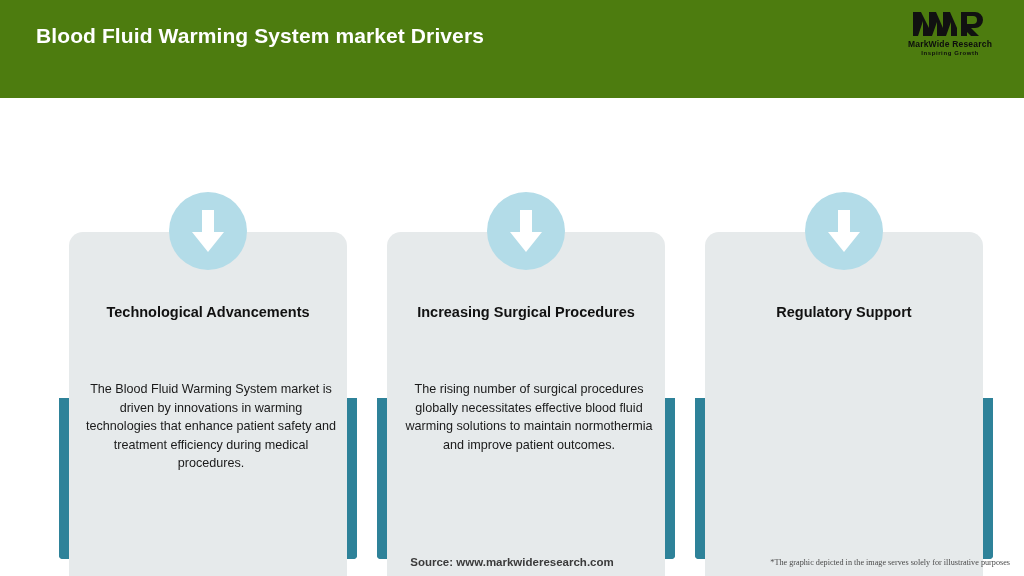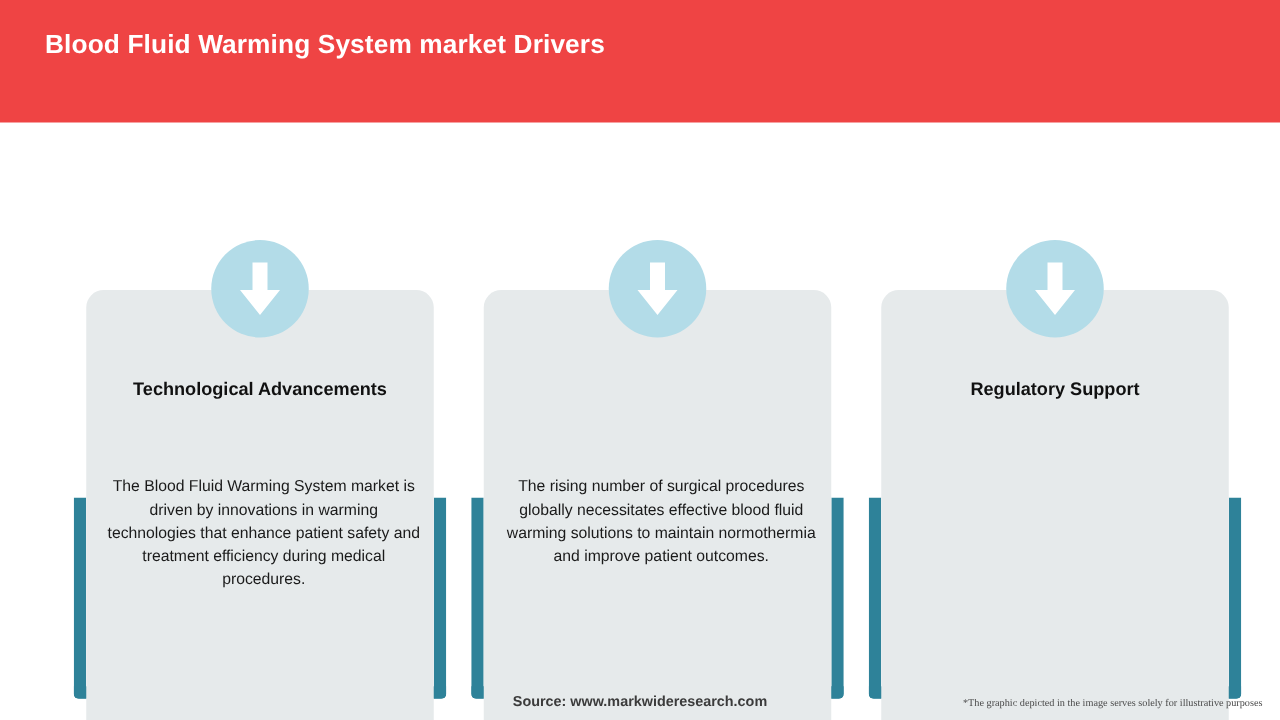--- a/index.html
+++ b/index.html
@@ -16,21 +16,21 @@
     -webkit-font-smoothing: antialiased;
   }
 
   
   .header-band {
     position: absolute;
     left: 0;
     top: 0;
     width: 1024px;
     height: 98px;
-    background: #ef4444;
+    background: #4d7c0f;
   }
   .header-title {
     position: absolute;
     left: 36px;
     top: 24px;
     font-size: 21px;
     font-weight: bold;
     color: #ffffff;
     letter-spacing: 0.1px;
     white-space: nowrap;
@@ -174,20 +174,32 @@
     white-space: nowrap;
     font-family: Liberation Serif, serif;
   }
 </style>
 </head>
 <body>
 
 <div class="header-band">
   <div class="header-title">Blood Fluid Warming System market Drivers</div>
 
+  <div class="logo-wrap">
+    <svg class="logo-mark" width="76" height="30" viewBox="0 0 76 30">
+      <g fill="#111111">
+        <polygon points="1,28 1,4 9,4 17,20 17,28 11,28 11,13 6,28"></polygon>
+        <polygon points="17,4 24,4 31,20 31,28 25,28 25,14 20,28 17,28 17,20"></polygon>
+        <polygon points="31,28 31,4 38,4 45,20 45,28 39,28 39,14 34,28"></polygon>
+        <path d="M49,4 h14 a8,8 0 0 1 0,16 h-4 l8,8 h-8 l-8,-8 v-4 h10 a4,4 0 0 0 0,-8 h-6 v20 h-6 z"></path>
+      </g>
+    </svg>
+    <span class="logo-name">MarkWide Research</span>
+    <span class="logo-tag">Inspiring Growth</span>
+  </div>
 </div>
 
 <div class="cards">
 
   <div class="card-slot s1">
     <div class="card-frame"></div>
     <div class="card-panel"></div>
     <div class="card-icon">
       <svg width="38" height="46" viewBox="0 0 38 46">
         <polygon points="13,2 25,2 25,24 35,24 19,44 3,24 13,24" fill="#ffffff"></polygon>
@@ -198,20 +210,21 @@
   </div>
 
   <div class="card-slot s2">
     <div class="card-frame"></div>
     <div class="card-panel"></div>
     <div class="card-icon">
       <svg width="38" height="46" viewBox="0 0 38 46">
         <polygon points="13,2 25,2 25,24 35,24 19,44 3,24 13,24" fill="#ffffff"></polygon>
       </svg>
     </div>
+    <div class="card-title">Increasing Surgical Procedures</div>
     <div class="card-body">The rising number of surgical procedures globally necessitates effective blood fluid warming solutions to maintain normothermia and improve patient outcomes.</div>
   </div>
 
   <div class="card-slot s3">
     <div class="card-frame"></div>
     <div class="card-panel"></div>
     <div class="card-icon">
       <svg width="38" height="46" viewBox="0 0 38 46">
         <polygon points="13,2 25,2 25,24 35,24 19,44 3,24 13,24" fill="#ffffff"></polygon>
       </svg>

